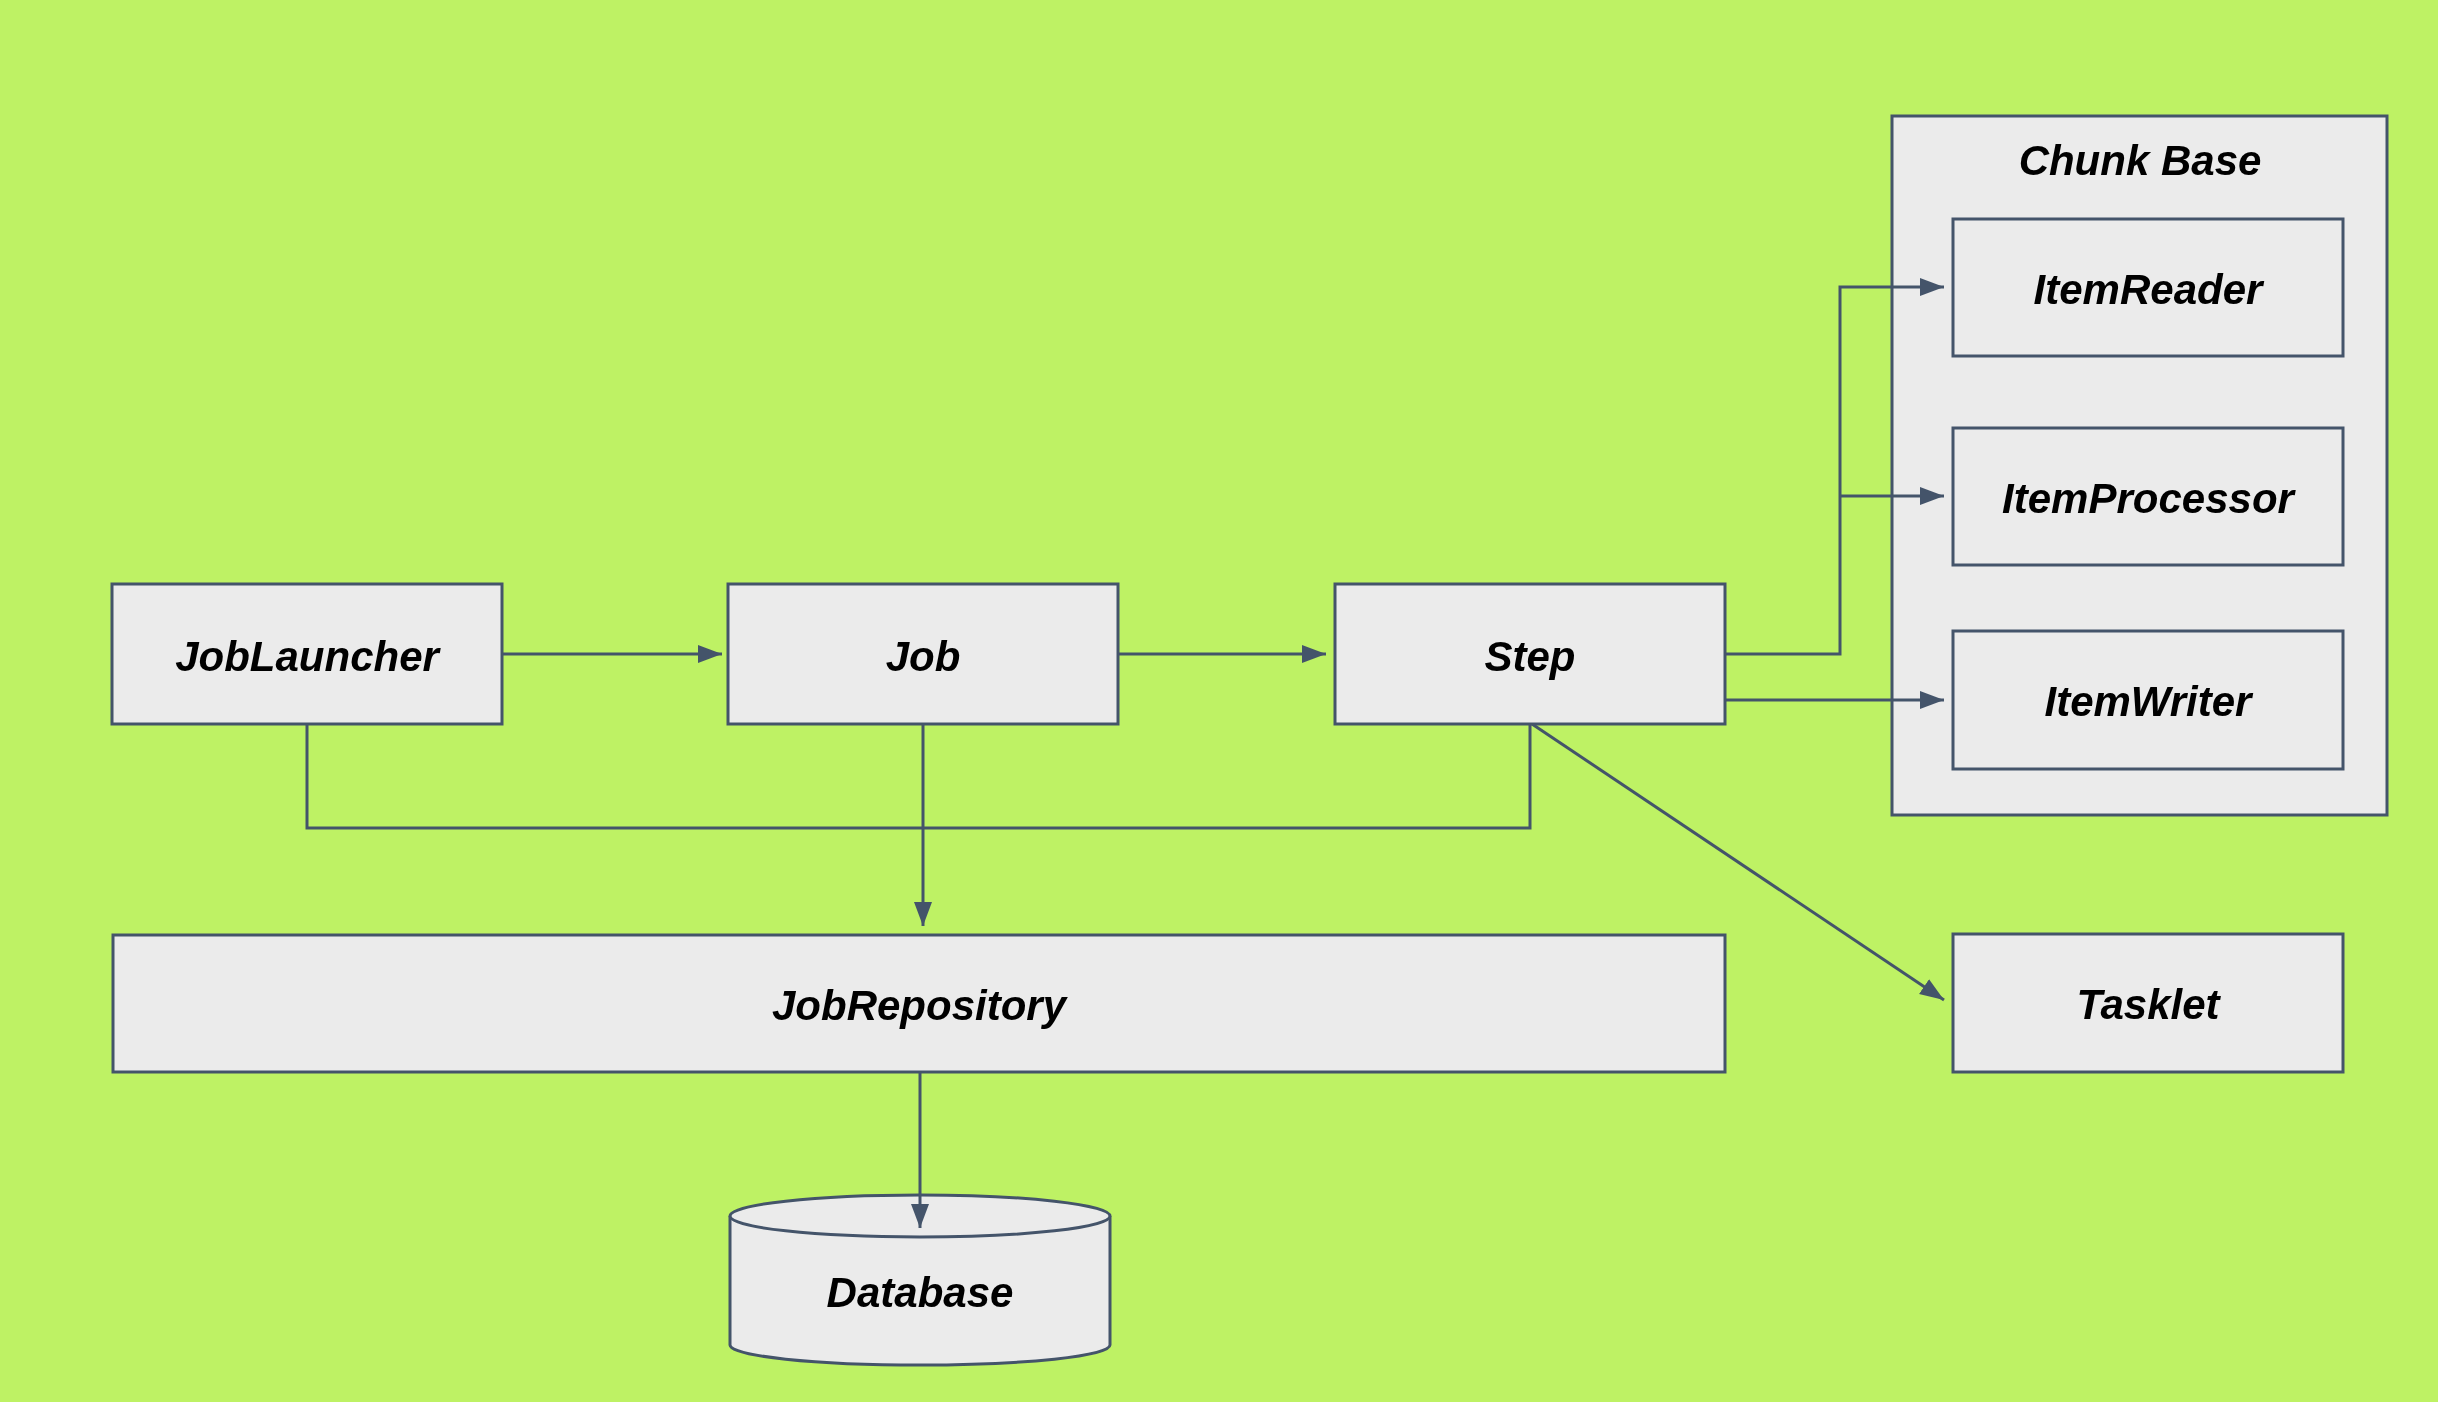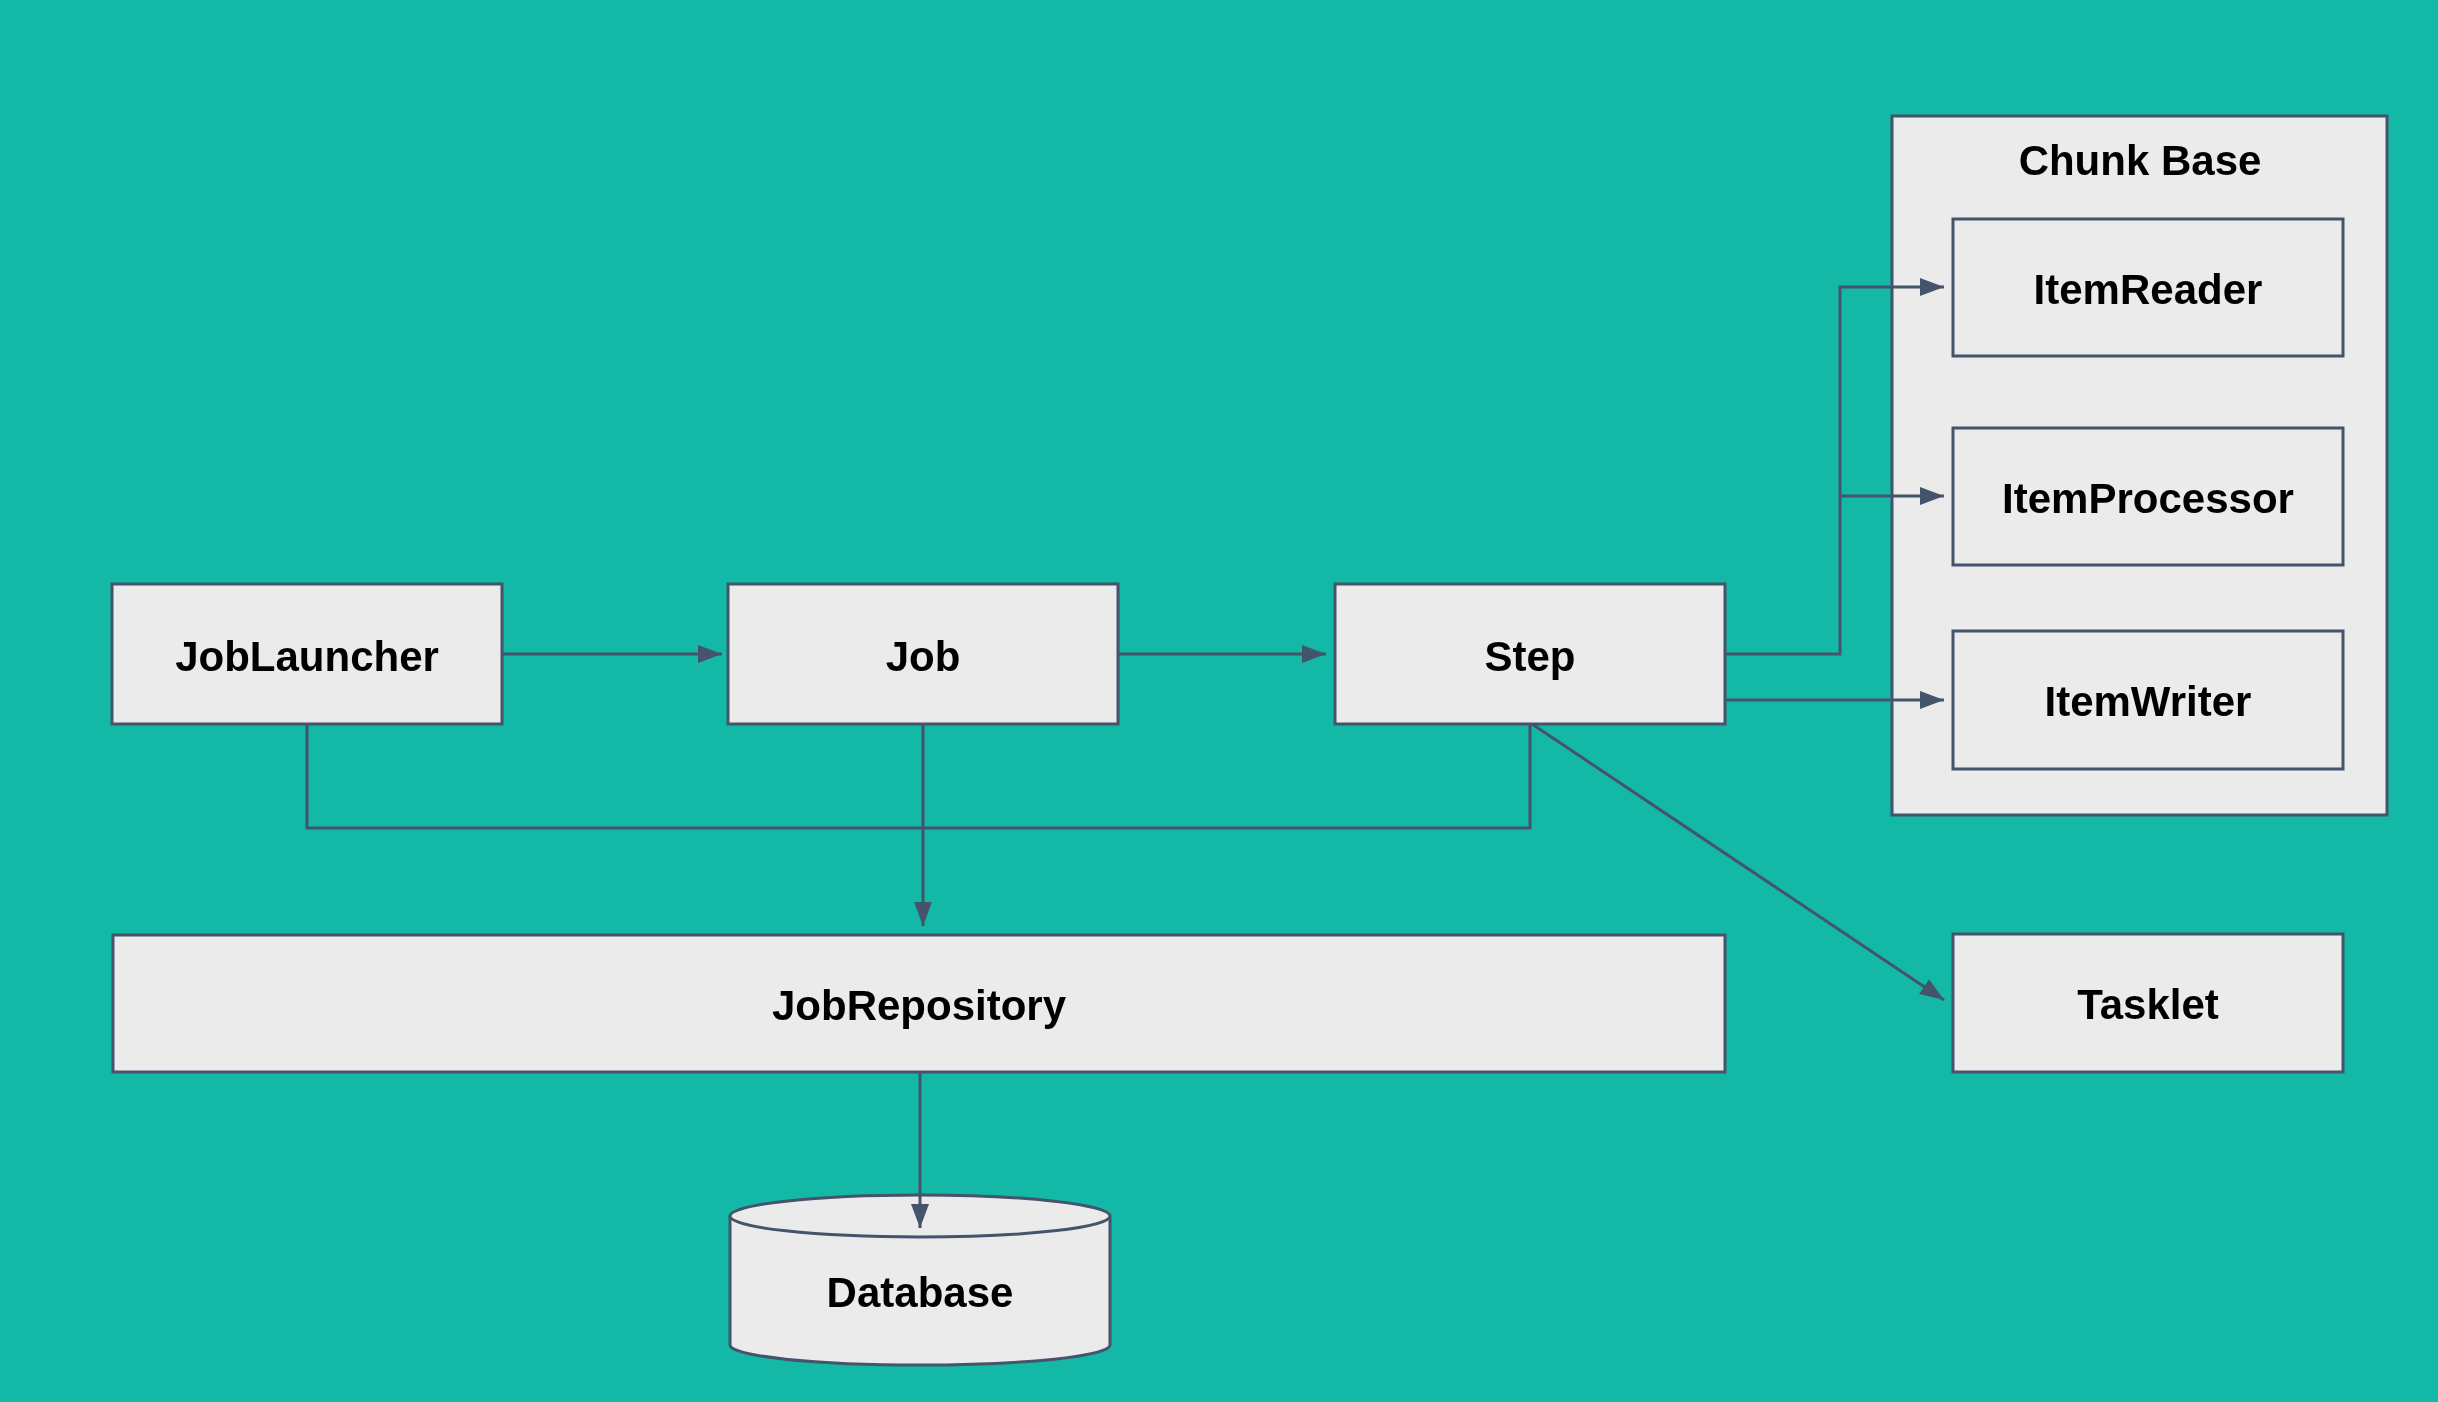--- a/index.html
+++ b/index.html
@@ -5,22 +5,23 @@
   html, body {
     margin: 0;
     padding: 0;
     background: #ffffff;
     font-family: "Liberation Sans", sans-serif;
   }
   #stage {
     position: relative;
     width: 2438px;
     height: 1402px;
-    background: #14b8a6;
+    background: #bef264;
     overflow: hidden;
+    font-style: italic;
   }
   svg { display: block; }
   .node-rect {
     fill: #ebebeb;
     stroke: #44546a;
     stroke-width: 3;
   }
   .container-rect {
     fill: #ebebeb;
     stroke: #44546a;

